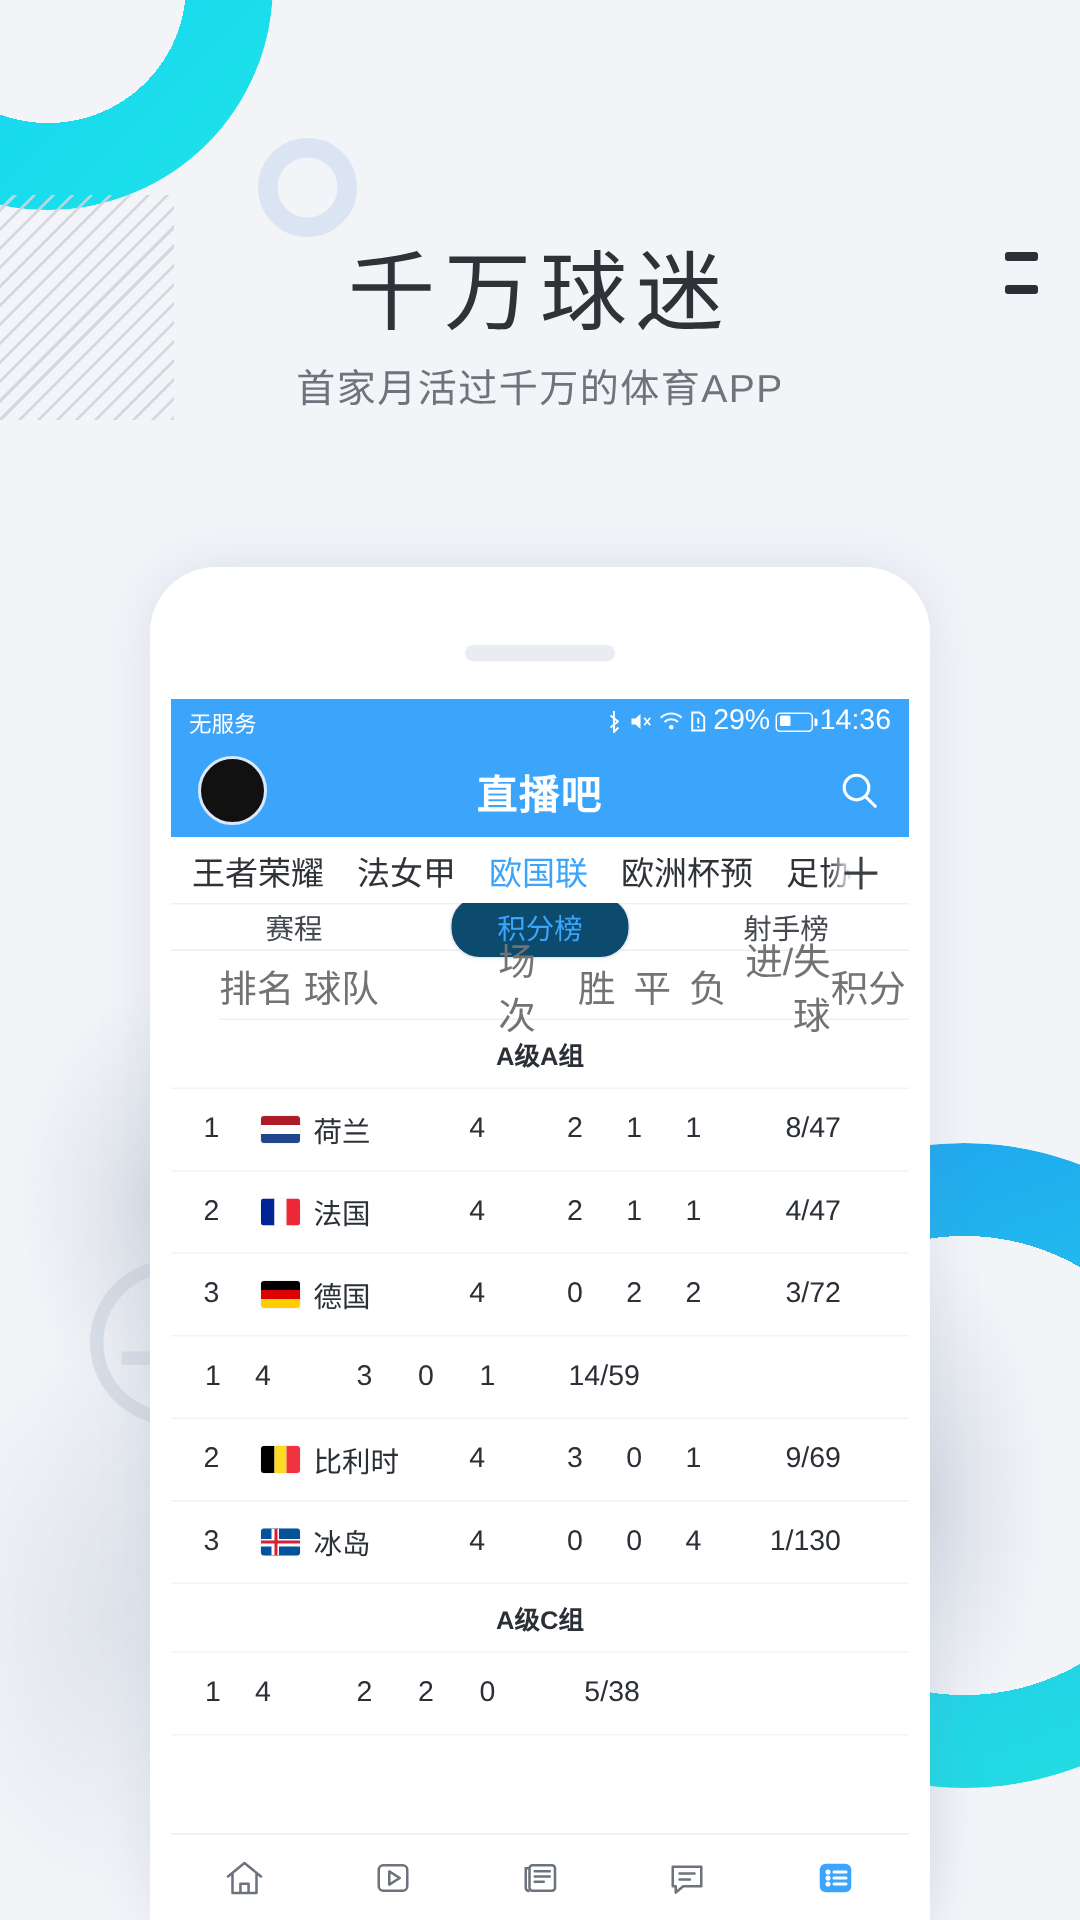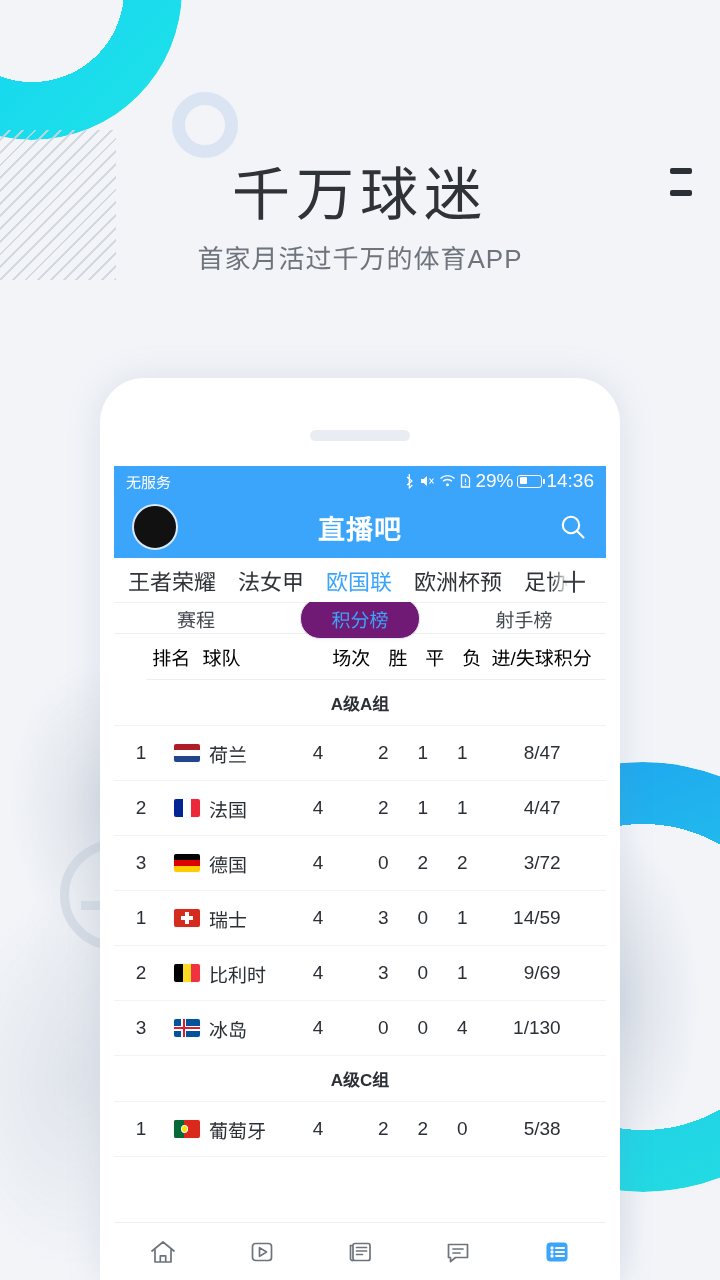--- a/index.html
+++ b/index.html
@@ -159,30 +159,30 @@
   .segment {
     flex:1; text-align:center; font-size:19px; color:#44484f;
   }
   .segment.active {
     color:#3ba4fb;
   }
   .segment.active span {
     display:inline-block; padding:6px 30px;
     border:1px solid #e6e9ee; border-radius:20px;
     box-shadow:0 1px 3px rgba(140,155,175,.10);
-    background:#701a75;
+    background:#0c4a6e;
   }
 
   
   .table { background:#fff; }
   .trow {
     display:flex; align-items:center; height:55px;
     border-bottom:1px solid #f2f3f5; font-size:19px; color:#2b2f36;
   }
-  .thead { height:46px; font-size:19px; color:#000000; border-bottom:1px solid #eeeff2;margin-left:32px; }
+  .thead { height:46px; font-size:25px; color:#737373; border-bottom:1px solid #eeeff2;margin-left:32px; }
   .grouprow {
     height:46px; display:flex; align-items:center; justify-content:center;
     font-size:17px; font-weight:700; color:#2b2f36;
     border-bottom:1px solid #f2f3f5; background:#fff;
   }
   .c-rank { width:56px; text-align:center; }
   .c-team { width:150px; display:flex; align-items:center; gap:9px; padding-left:6px;text-align:center; }
   .c-pl   { width:52px; }
   .c-w    { width:42px; text-align:center; }
   .c-d    { width:40px; text-align:center; }
@@ -343,27 +343,20 @@
             </div>
             <div class="c-pl">4</div>
             <div class="c-w">0</div>
             <div class="c-d">2</div>
             <div class="c-l">2</div>
             <div class="c-gd">3/7</div>
             <div class="c-pts">2</div>
           </div>
           <div class="trow">
             <div class="c-rank">1</div>
-            <div class="c-team">
-              <span class="flag" style="background: rgb(213, 43, 30);">
-                <span class="f-ch" style="left:11px;top:3px;width:4px;height:12px"></span>
-                <span class="f-ch" style="left:7px;top:7px;width:12px;height:4px"></span>
-              </span>
-              <span>瑞士</span>
-            </div>
             <div class="c-pl">4</div>
             <div class="c-w">3</div>
             <div class="c-d">0</div>
             <div class="c-l">1</div>
             <div class="c-gd">14/5</div>
             <div class="c-pts">9</div>
           </div>
           <div class="trow">
             <div class="c-rank">2</div>
             <div class="c-team">
@@ -395,27 +388,20 @@
             <div class="c-pl">4</div>
             <div class="c-w">0</div>
             <div class="c-d">0</div>
             <div class="c-l">4</div>
             <div class="c-gd">1/13</div>
             <div class="c-pts">0</div>
           </div>
           <div class="grouprow">A级C组</div>
           <div class="trow">
             <div class="c-rank">1</div>
-            <div class="c-team">
-              <span class="flag" style="background: rgb(218, 41, 28);">
-                <span style="position:absolute;left:0;top:0;width:10px;height:100%;background:#046a38"></span>
-                <span style="position:absolute;left:6.5px;top:5px;width:7px;height:8px;border-radius:50%;background:#ffe000;border:1px solid #fff"></span>
-              </span>
-              <span>葡萄牙</span>
-            </div>
             <div class="c-pl">4</div>
             <div class="c-w">2</div>
             <div class="c-d">2</div>
             <div class="c-l">0</div>
             <div class="c-gd">5/3</div>
             <div class="c-pts">8</div>
           </div>
         </div>
     </div>
 

